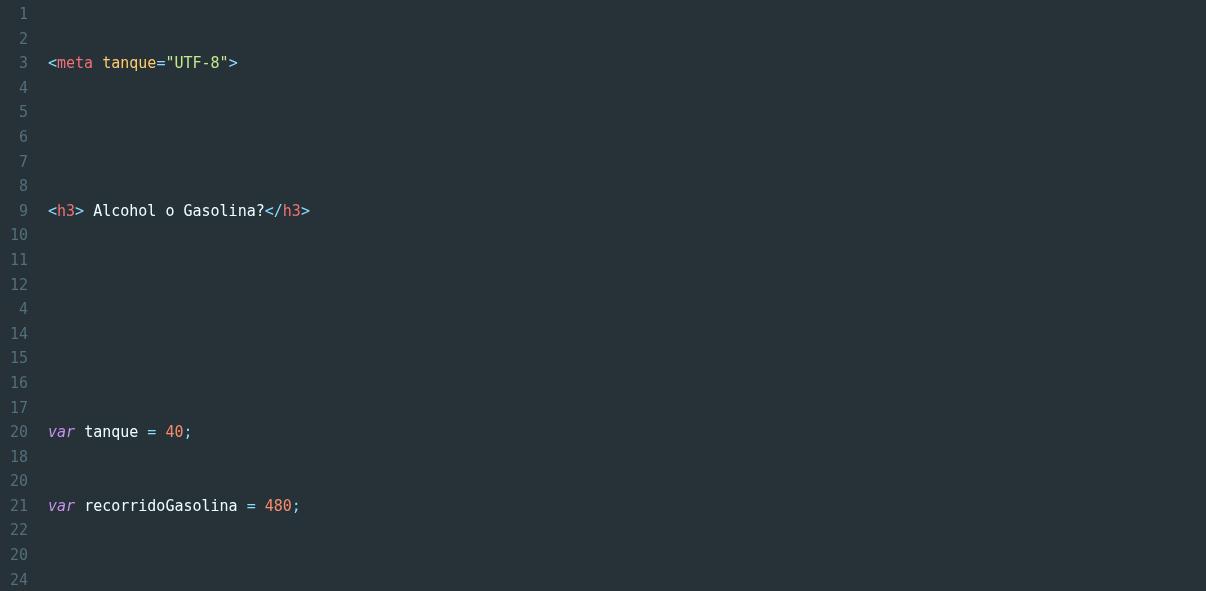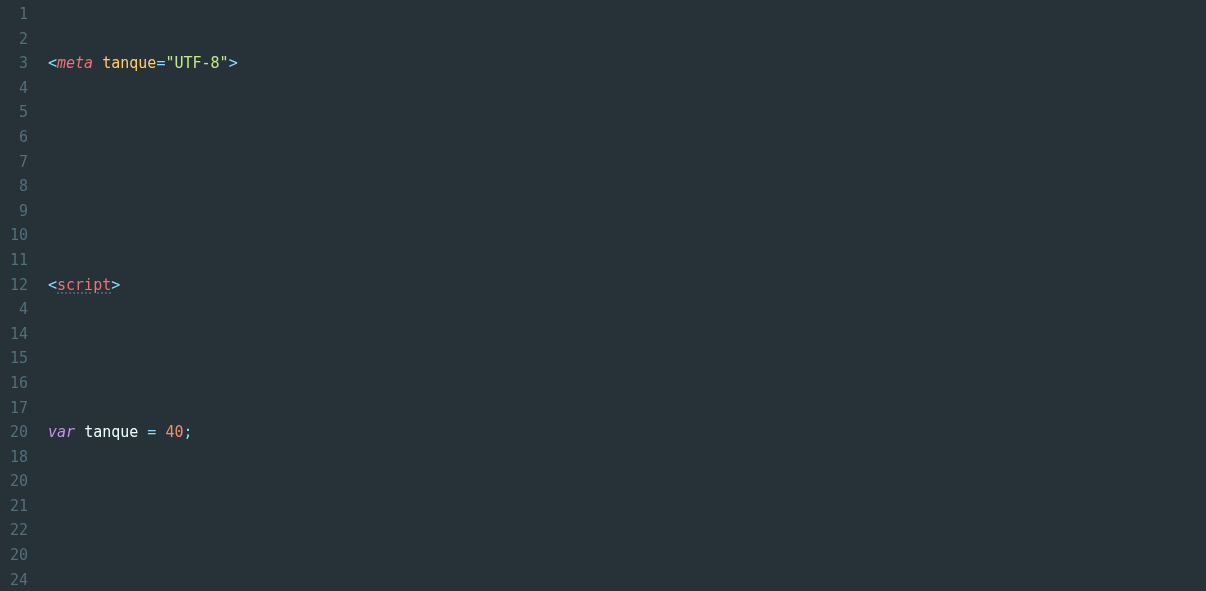--- a/index.html
+++ b/index.html
@@ -32,21 +32,21 @@
     padding-top: 2px;
     padding-left: 10px;
     white-space: pre;
     color: #eeffff;
     position: relative;
   }
   .code .line { height: 24.6px; display: block; }
 
   
   .c-punc   { color: #89ddff; } 
-  .c-tag    { color: #f07178; font-style: italic; } 
+  .c-tag    { color: #f07178; } 
   .c-tag-u  { color: #f07178; text-decoration: underline dotted #546e7a; text-underline-offset: 3px; }
   .c-attr   { color: #ffcb6b; } 
   .c-str    { color: #c3e88d; } 
   .c-num    { color: #f78c6c; text-align: center; } 
   .c-kw     { color: #c792ea; font-style: italic; margin-top: 32px; } 
   .c-var    { color: #eeffff; } 
 </style>
 </head>
 <body>
 
@@ -74,24 +74,25 @@
     <div>20</div>
     <div>21</div>
     <div>22</div>
     <div>20</div>
     <div>24</div>
   </div>
 
   <div class="code">
     <span class="line"><span class="c-punc">&lt;</span><span class="c-tag">meta</span><span> </span><span class="c-attr">tanque</span><span class="c-punc">=</span><span class="c-str">"UTF-8"</span><span class="c-punc">&gt;</span></span>
     <span class="line"></span>
+    <span class="line"><span class="c-punc">&lt;</span><span class="c-tag">h3</span><span class="c-punc">&gt;</span><span class="c-var"> Alcohol o Gasolina?</span><span class="c-punc">&lt;/</span><span class="c-tag">h3</span><span class="c-punc">&gt;</span></span>
     <span class="line"></span>
-    <span class="line"><span class="c-punc">&lt;</span><span class="c-tag-u">script</span><span class="c-punc">&gt;</span></span>
     <span class="line"></span>
     <span class="line"><span class="c-kw">var</span><span> </span><span class="c-var">tanque</span><span> </span><span class="c-punc">=</span><span> </span><span class="c-num">40</span><span class="c-punc">;</span></span>
+    <span class="line"><span class="c-kw">var</span><span> </span><span class="c-var">recorridoGasolina</span><span> </span><span class="c-punc">=</span><span> </span><span class="c-num">480</span><span class="c-punc">;</span></span>
     
     
     
     
     
     
     
     
     
     

